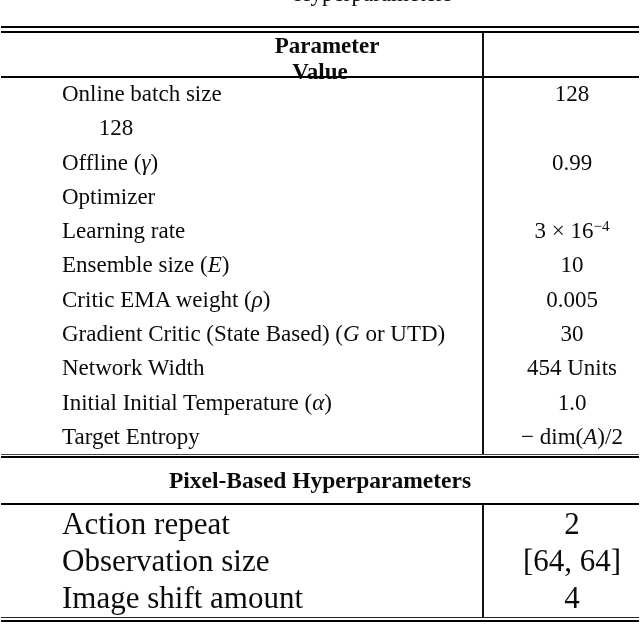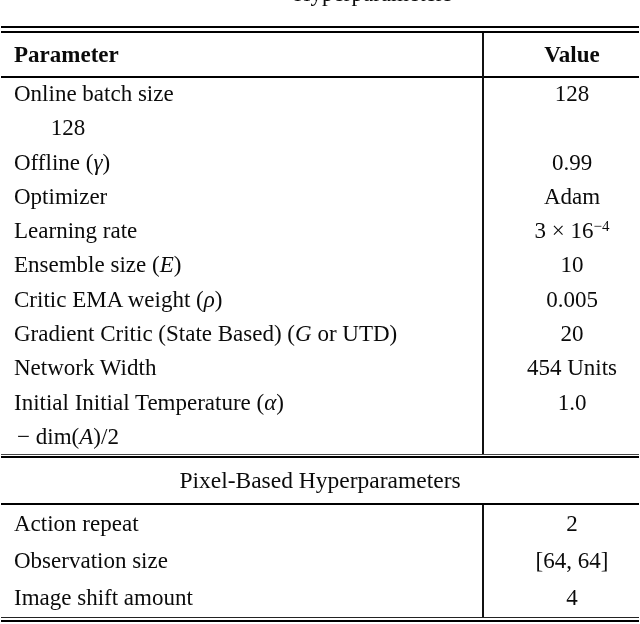--- a/index.html
+++ b/index.html
@@ -35,44 +35,44 @@
   .rb2 { top: 619.6px; height: 2.6px; }
 
   
   .vline { position: absolute; left: 482px; width: 1.6px; background: #111; }
   .v1 { top: 33px;  height: 421px; }
   .v2 { top: 505px; height: 112px; }
 
   .thead {
     position: absolute; left: 0; top: 33px; width: 640px; height: 43px;
     display: flex; align-items: center;
-    font-weight: bold; font-size: 23px;
+    font-weight: bold; font-size: 23px; flex-direction: column;
   }
   .rows1 {
     position: absolute; left: 0; top: 77px; width: 640px; height: 377px;
     display: flex; flex-direction: column;
     font-size: 23px;
   }
   .rows2 {
     position: absolute; left: 0; top: 505px; width: 640px; height: 112px;
     display: flex; flex-direction: column;
-    font-size: 23px;
+    font-size: 31px;
   }
-  .row { flex: 1; display: flex; align-items: center; }
+  .row { flex: 1; display: flex; align-items: center; margin-left: 48px; }
   .pcell { flex: 1; padding-left: 14px; white-space: nowrap; }
   .vcell { width: 136px; text-align: center; white-space: nowrap; }
 
   .sym { font-style: italic; }
   .exp { font-size: 15px; position: relative; top: -0.48em; letter-spacing: 0; }
   .scriptA { font-style: italic; }
 
   .section-head {
     position: absolute; left: 0; top: 458px; width: 640px; height: 45px;
     display: flex; align-items: center; justify-content: center;
-    font-weight: normal; font-size: 23.5px; text-align: center;
+    font-weight: bold; font-size: 23.5px; text-align: center;
   }
 </style>
 </head>
 <body>
 
 <div class="page">
 
   <div class="caption-clip">
     <span class="caption-text">Hyperparameters</span>
   </div>
@@ -94,47 +94,47 @@
     </div>
     <div class="row">
       <div class="vcell">128</div>
     </div>
     <div class="row">
       <div class="pcell"><span>Offline (</span><span class="sym">γ</span><span>)</span></div>
       <div class="vcell">0.99</div>
     </div>
     <div class="row">
       <div class="pcell">Optimizer</div>
-      <div class="vcell">Adam</div>
     </div>
     <div class="row">
       <div class="pcell">Learning rate</div>
       <div class="vcell"><span>3 × 16</span><span class="exp">−4</span></div>
     </div>
     <div class="row">
       <div class="pcell"><span>Ensemble size (</span><span class="sym">E</span><span>)</span></div>
       <div class="vcell">10</div>
     </div>
     <div class="row">
       <div class="pcell"><span>Critic EMA weight (</span><span class="sym">ρ</span><span>)</span></div>
       <div class="vcell">0.005</div>
     </div>
     <div class="row">
       <div class="pcell"><span>Gradient Critic (State Based) (</span><span class="sym">G</span><span> or UTD)</span></div>
-      <div class="vcell">20</div>
+      <div class="vcell">30</div>
     </div>
     <div class="row">
       <div class="pcell">Network Width</div>
       <div class="vcell">454 Units</div>
     </div>
     <div class="row">
       <div class="pcell"><span>Initial Initial Temperature (</span><span class="sym">α</span><span>)</span></div>
       <div class="vcell">1.0</div>
     </div>
     <div class="row">
+      <div class="pcell">Target Entropy</div>
       <div class="vcell"><span>− dim(</span><span class="scriptA">A</span><span>)/2</span></div>
     </div>
   </div>
 
   <div class="vline v1"></div>
 
   <div class="rule rm1"></div>
   <div class="rule rm2"></div>
 
   <div class="section-head">

